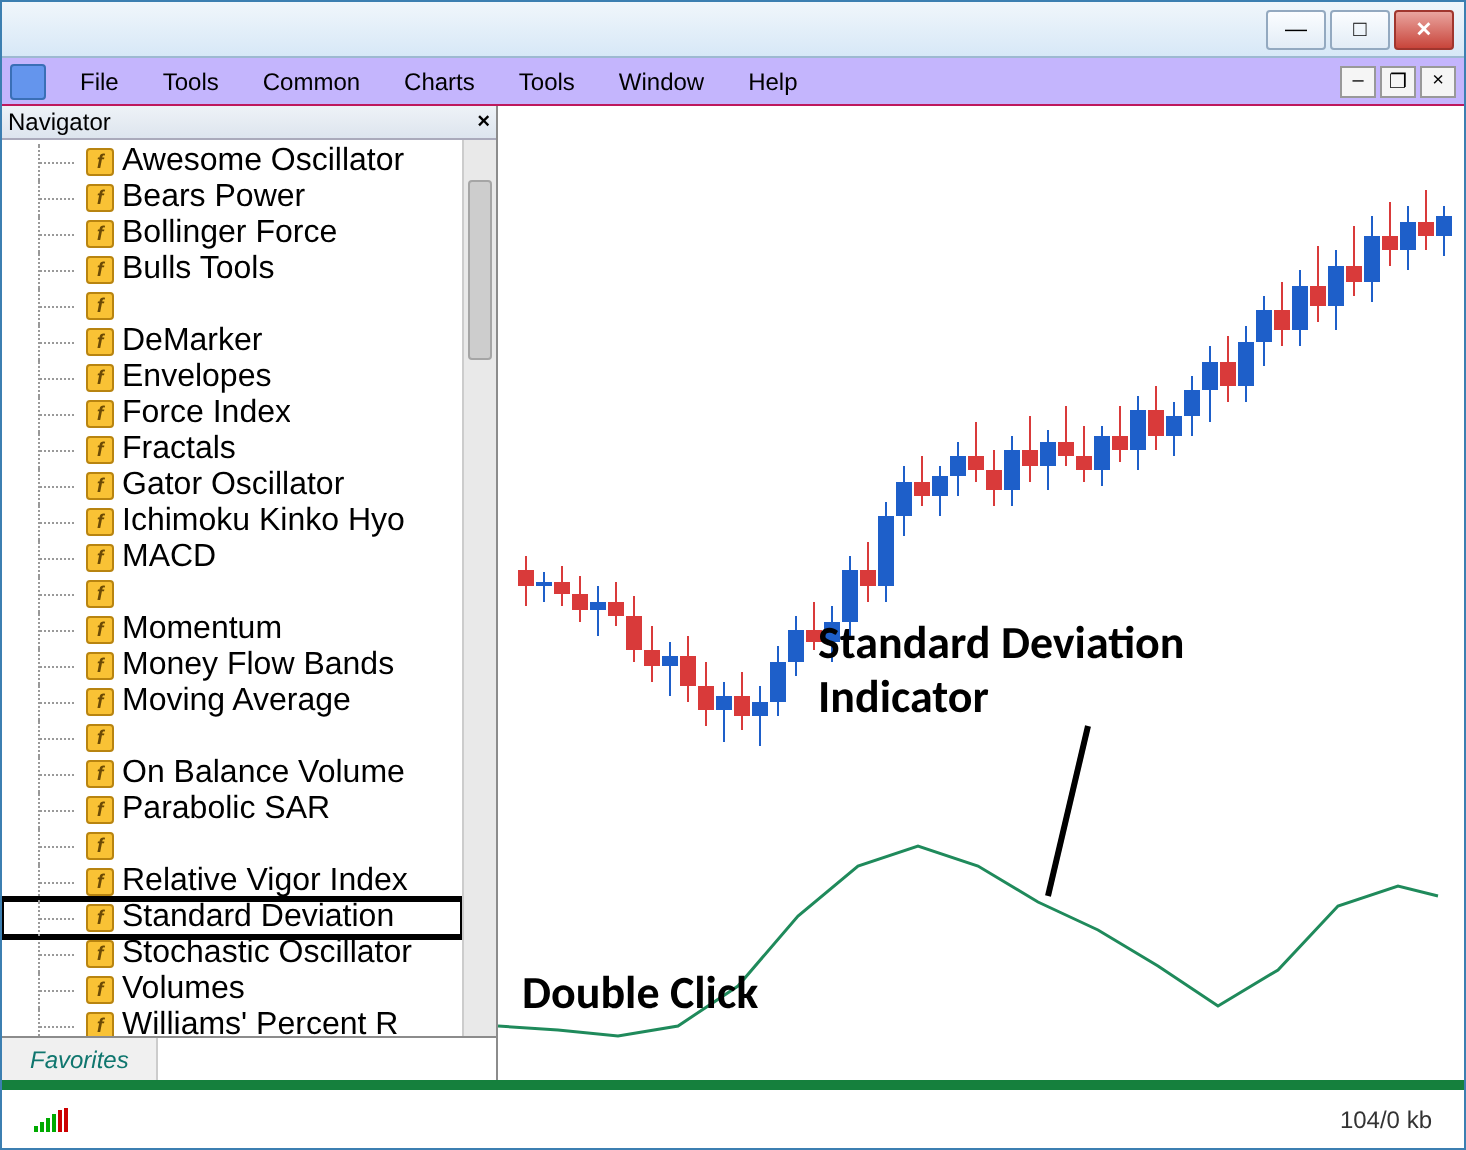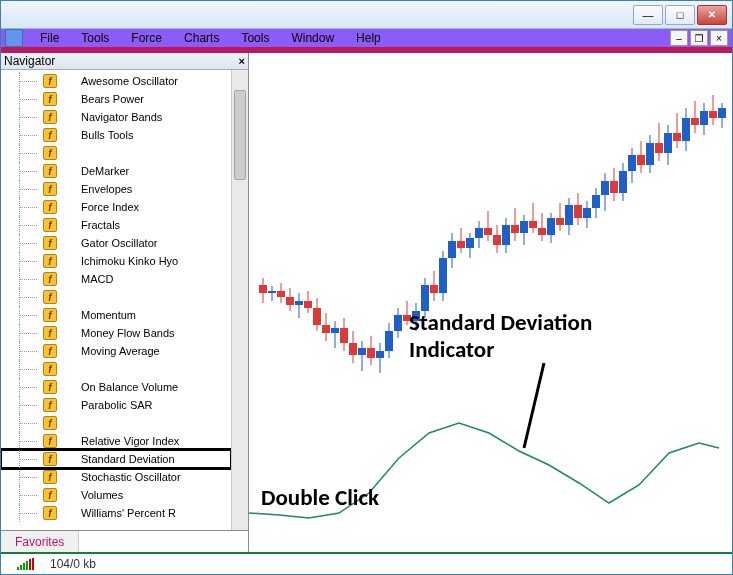--- a/index.html
+++ b/index.html
@@ -1,67 +1,67 @@
 <!DOCTYPE html>
 <html><head>
 <meta charset="utf-8">
 <style>
 * { margin: 0; padding: 0; box-sizing: border-box; font-family: "Segoe UI", Tahoma, sans-serif; font-size: 12px; }
 body { background: #fff; width: 733px; height: 575px; overflow: hidden; }
 .window { width: 733px; height: 575px; border: 1px solid #3c7fb1; background: #fff; display: flex; flex-direction: column; }
 .titlebar { height: 28px; background: linear-gradient(#f0f6fb, #d7e8f7); display: flex; justify-content: flex-end; align-items: center; padding: 0 5px; border-bottom: 1px solid #9db9d1; }
 .win-btn { width: 30px; height: 20px; margin-left: 2px; border: 1px solid #93a9c0; background: linear-gradient(#fbfdff, #e2ecf6); border-radius: 2px; display: flex; align-items: center; justify-content: center; font-size: 11px; cursor: pointer; }
 .win-close { background: linear-gradient(#e9a49e, #c8453b); color: #fff; border-color: #a0362e; font-weight: bold; font-size: 10px; }
-.menubar { height: 24px; display: flex; align-items: center; border-bottom: 6px solid #be185d; padding-left: 4px; background: #8b5cf6; }
+.menubar { height: 24px; display: flex; align-items: center; border-bottom: 1px solid #be185d; padding-left: 4px; background: #c4b5fd; }
 .app-icon { width: 18px; height: 18px; background: #6495ed; border: 1px solid #3a6fb6; border-radius: 2px; margin-right: 6px; }
 .menu-item { padding: 2px 11px; cursor: default; }
 .mdi-controls { margin-left: auto; display: flex; padding-right: 4px; }
 .mdi-btn { width: 18px; height: 16px; border: 1px solid #999; margin-left: 2px; display: flex; align-items: center; justify-content: center; font-size: 10px; background: #f5f5f5; cursor: pointer; }
 .workspace { flex: 1; display: flex; overflow: hidden; }
 .navigator { width: 248px; border-right: 1px solid #8c8c8c; display: flex; flex-direction: column; background: #fff; }
 .nav-title { height: 17px; background: linear-gradient(#eef2f7, #dde5ee); border-bottom: 1px solid #aab; display: flex; align-items: center; justify-content: space-between; padding: 0 3px; font-size: 11px; }
 .nav-close { font-weight: bold; cursor: pointer; font-size: 11px; }
 .tree-wrap { flex: 1; overflow: hidden; position: relative; display: flex; }
 .tree { flex: 1; overflow: hidden; padding-top: 2px; }
 .tree-row { height: 18px; display: flex; align-items: center; padding-left: 42px; position: relative; cursor: default; white-space: nowrap; }
 .tree-row::before { content: ""; position: absolute; left: 18px; top: 0; bottom: 0; width: 1px; border-left: 1px dotted #999; }
 .tree-row::after { content: ""; position: absolute; left: 18px; top: 9px; width: 18px; border-top: 1px dotted #999; }
 .tree-icon { width: 14px; height: 14px; background: #f9c235; border: 1px solid #b88410; border-radius: 2px; margin-right: 4px; display: flex; align-items: center; justify-content: center; font-style: italic; font-weight: bold; font-size: 10px; color: #6b4a05; flex-shrink: 0; }
-.tree-label { font-size: 11px; overflow: hidden; text-overflow: clip; margin-left: 20px; }
+.tree-label { font-size: 16px; overflow: hidden; text-overflow: clip; }
 .highlight-row { outline: 3px solid #000; outline-offset: -1px; z-index: 5; }
 .vscroll { width: 17px; background: #e9e9e9; border-left: 1px solid #ccc; position: relative; }
 .vscroll-thumb { position: absolute; left: 2px; right: 2px; top: 20px; height: 90px; background: #cdcdcd; border: 1px solid #a5a5a5; border-radius: 2px; }
 .nav-tabs { height: 22px; display: flex; border-top: 1px solid #8c8c8c; }
 .nav-tab { padding: 2px 14px; border-right: 1px solid #ccc; font-size: 12px; display: flex; align-items: center; cursor: default; }
 .nav-tab.active { background: #fff; font-weight: normal; color: #000; border-top: 1px solid #fff; margin-top: -1px; }
-.nav-tab.inactive { color: #be185d; background: #f0f0f0; }
+.nav-tab.inactive { color: #0f766e; background: #f0f0f0; font-style: italic; }
 .chart-area { flex: 1; position: relative; background: #fff; overflow: hidden; }
 .annotation { position: absolute; color: #000; font-family: Calibri, sans-serif; font-size: 23px; font-weight: bold; }
-.statusbar { height: 22px; border-top: 2px solid #15803d; display: flex; align-items: center; justify-content: flex-start; padding: 0 16px; font-size: 11px; color: #333; background: #fff; }
+.statusbar { height: 34px; border-top: 5px solid #15803d; display: flex; align-items: center; justify-content: space-between; padding: 0 16px; font-size: 11px; color: #333; background: #fff; }
 .signal { height: 12px; display: flex; align-items: flex-end; gap: 1px; margin-right: 16px; }
 .signal span { width: 2px; background: #0a0; }
 .signal .b1 { height: 3px; } .signal .b2 { height: 5px; } .signal .b3 { height: 7px; } .signal .b4 { height: 9px; } .signal .b5 { height: 11px; background: #c00; } .signal .b6 { height: 12px; background: #c00; }
 svg { display: block; }
 </style>
 </head>
 <body>
 
 <div class="window">
 
   <div class="titlebar">
     <div class="win-btn">—</div>
     <div class="win-btn">□</div>
     <div class="win-btn win-close">✕</div>
   </div>
 
   <div class="menubar">
     <div class="app-icon"></div>
     <div class="menu-item">File</div>
     <div class="menu-item">Tools</div>
-    <div class="menu-item">Force</div>
+    <div class="menu-item">Common</div>
     <div class="menu-item">Charts</div>
     <div class="menu-item">Tools</div>
     <div class="menu-item">Window</div>
     <div class="menu-item">Help</div>
     <div class="mdi-controls">
       <div class="mdi-btn">–</div>
       <div class="mdi-btn">❐</div>
       <div class="mdi-btn">×</div>
     </div>
   </div>
@@ -78,21 +78,21 @@
             <div class="tree-row">
               <div class="tree-icon">f</div>
               <span class="tree-label">Awesome Oscillator</span>
             </div>
             <div class="tree-row">
               <div class="tree-icon">f</div>
               <span class="tree-label">Bears Power</span>
             </div>
             <div class="tree-row">
               <div class="tree-icon">f</div>
-              <span class="tree-label">Navigator Bands</span>
+              <span class="tree-label">Bollinger Force</span>
             </div>
             <div class="tree-row">
               <div class="tree-icon">f</div>
               <span class="tree-label">Bulls Tools</span>
             </div>
             <div class="tree-row">
               <div class="tree-icon">f</div>
             </div>
             <div class="tree-row">
               <div class="tree-icon">f</div>

